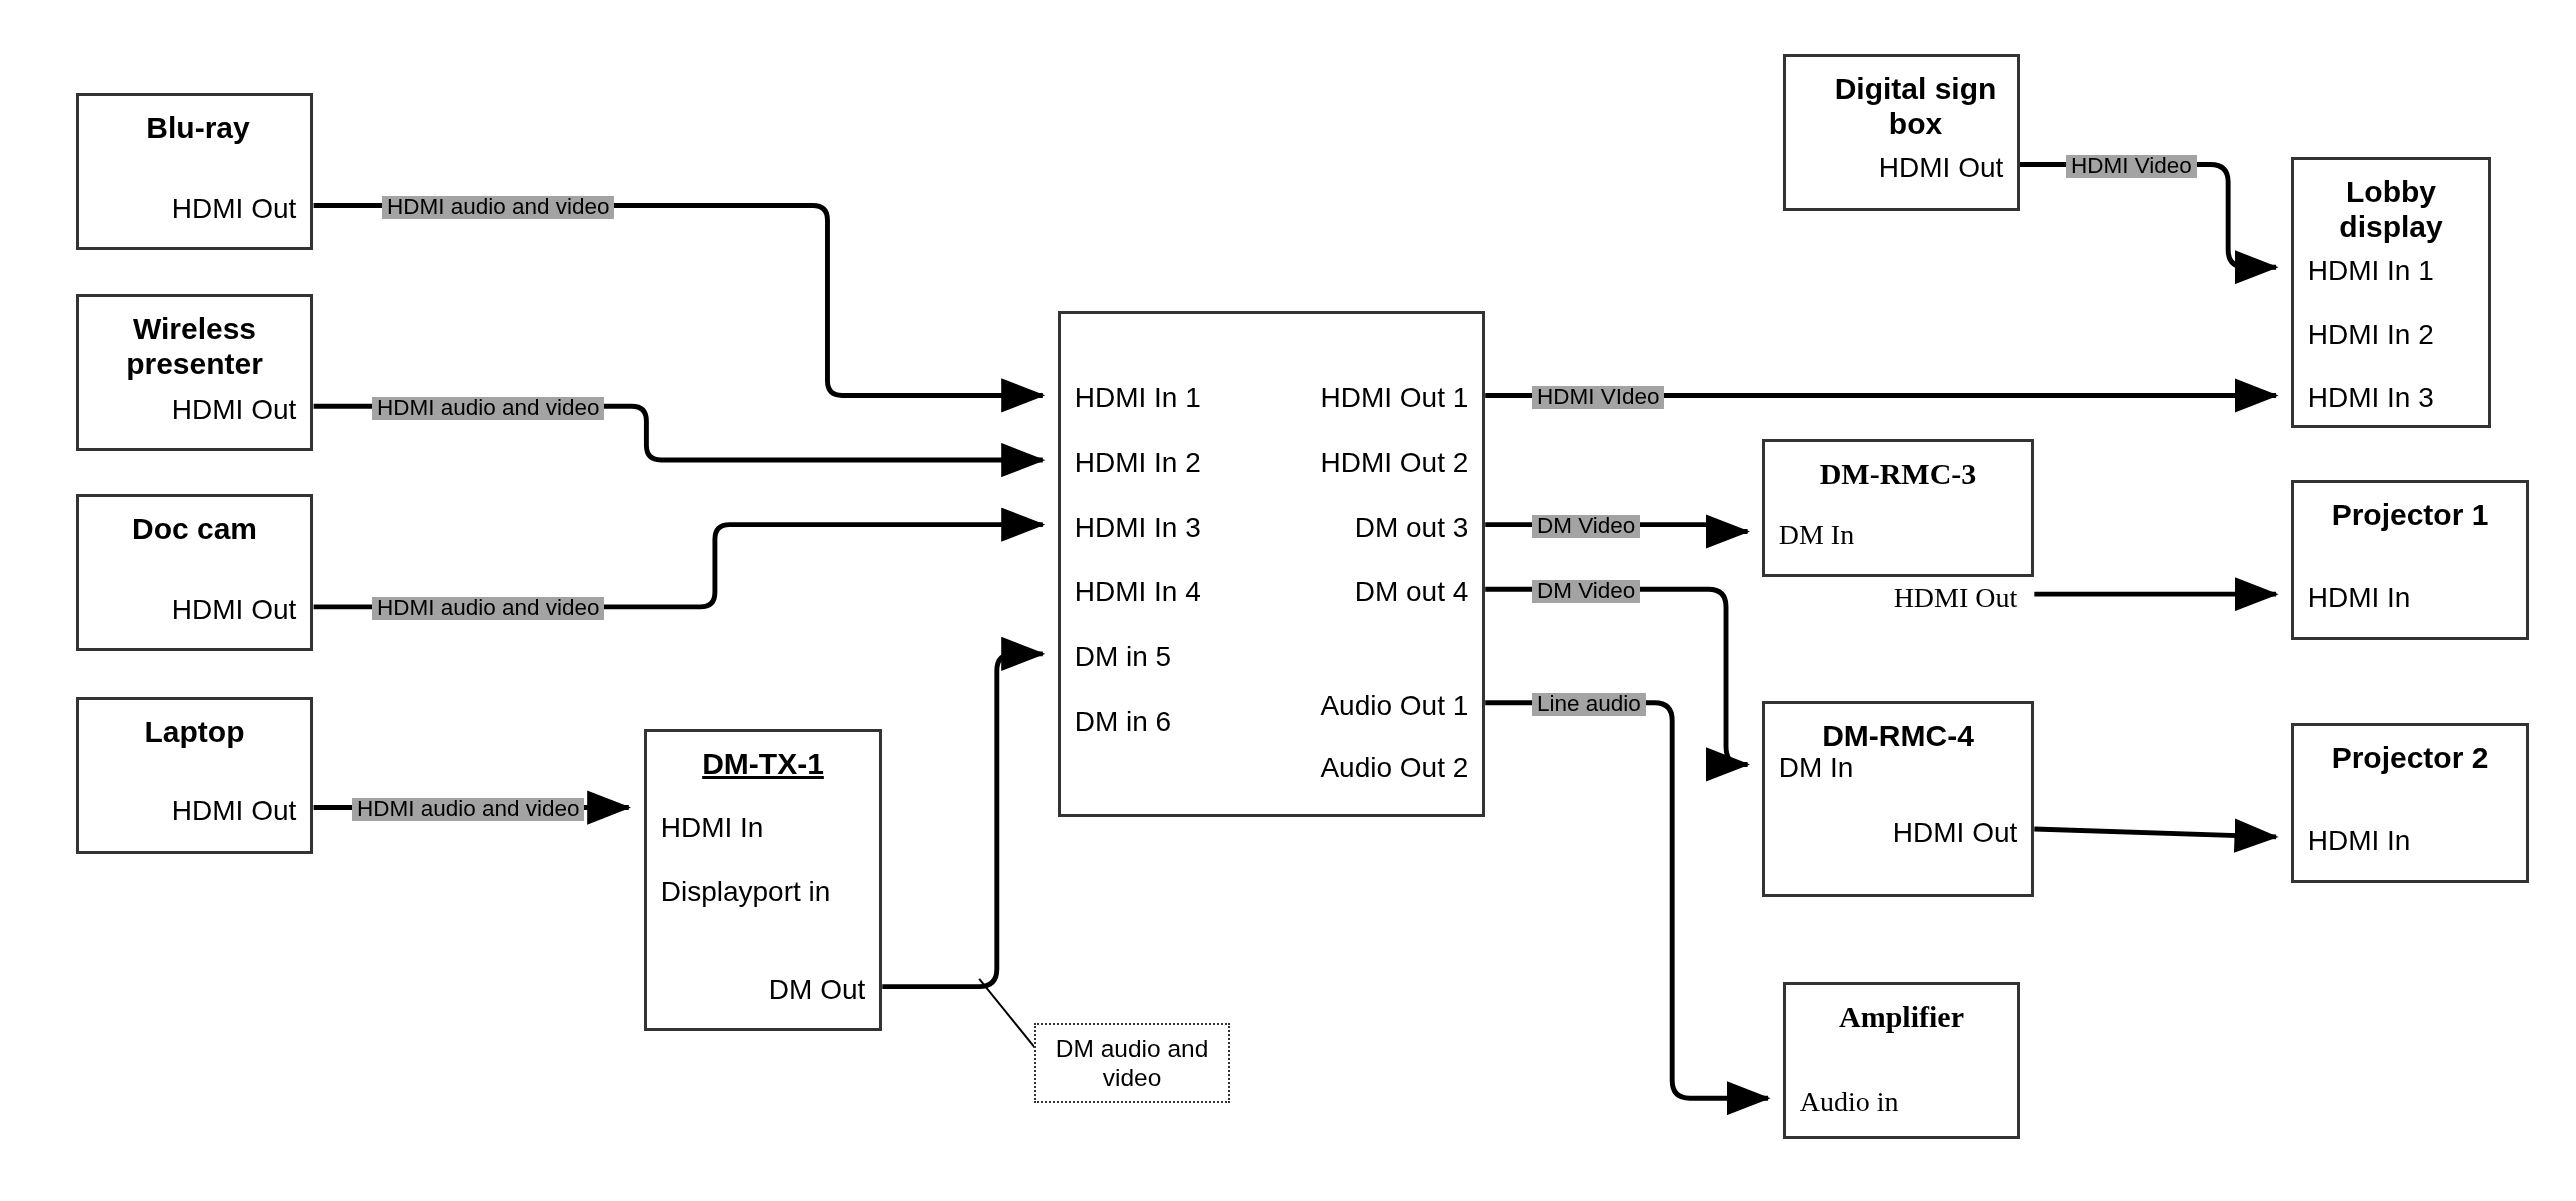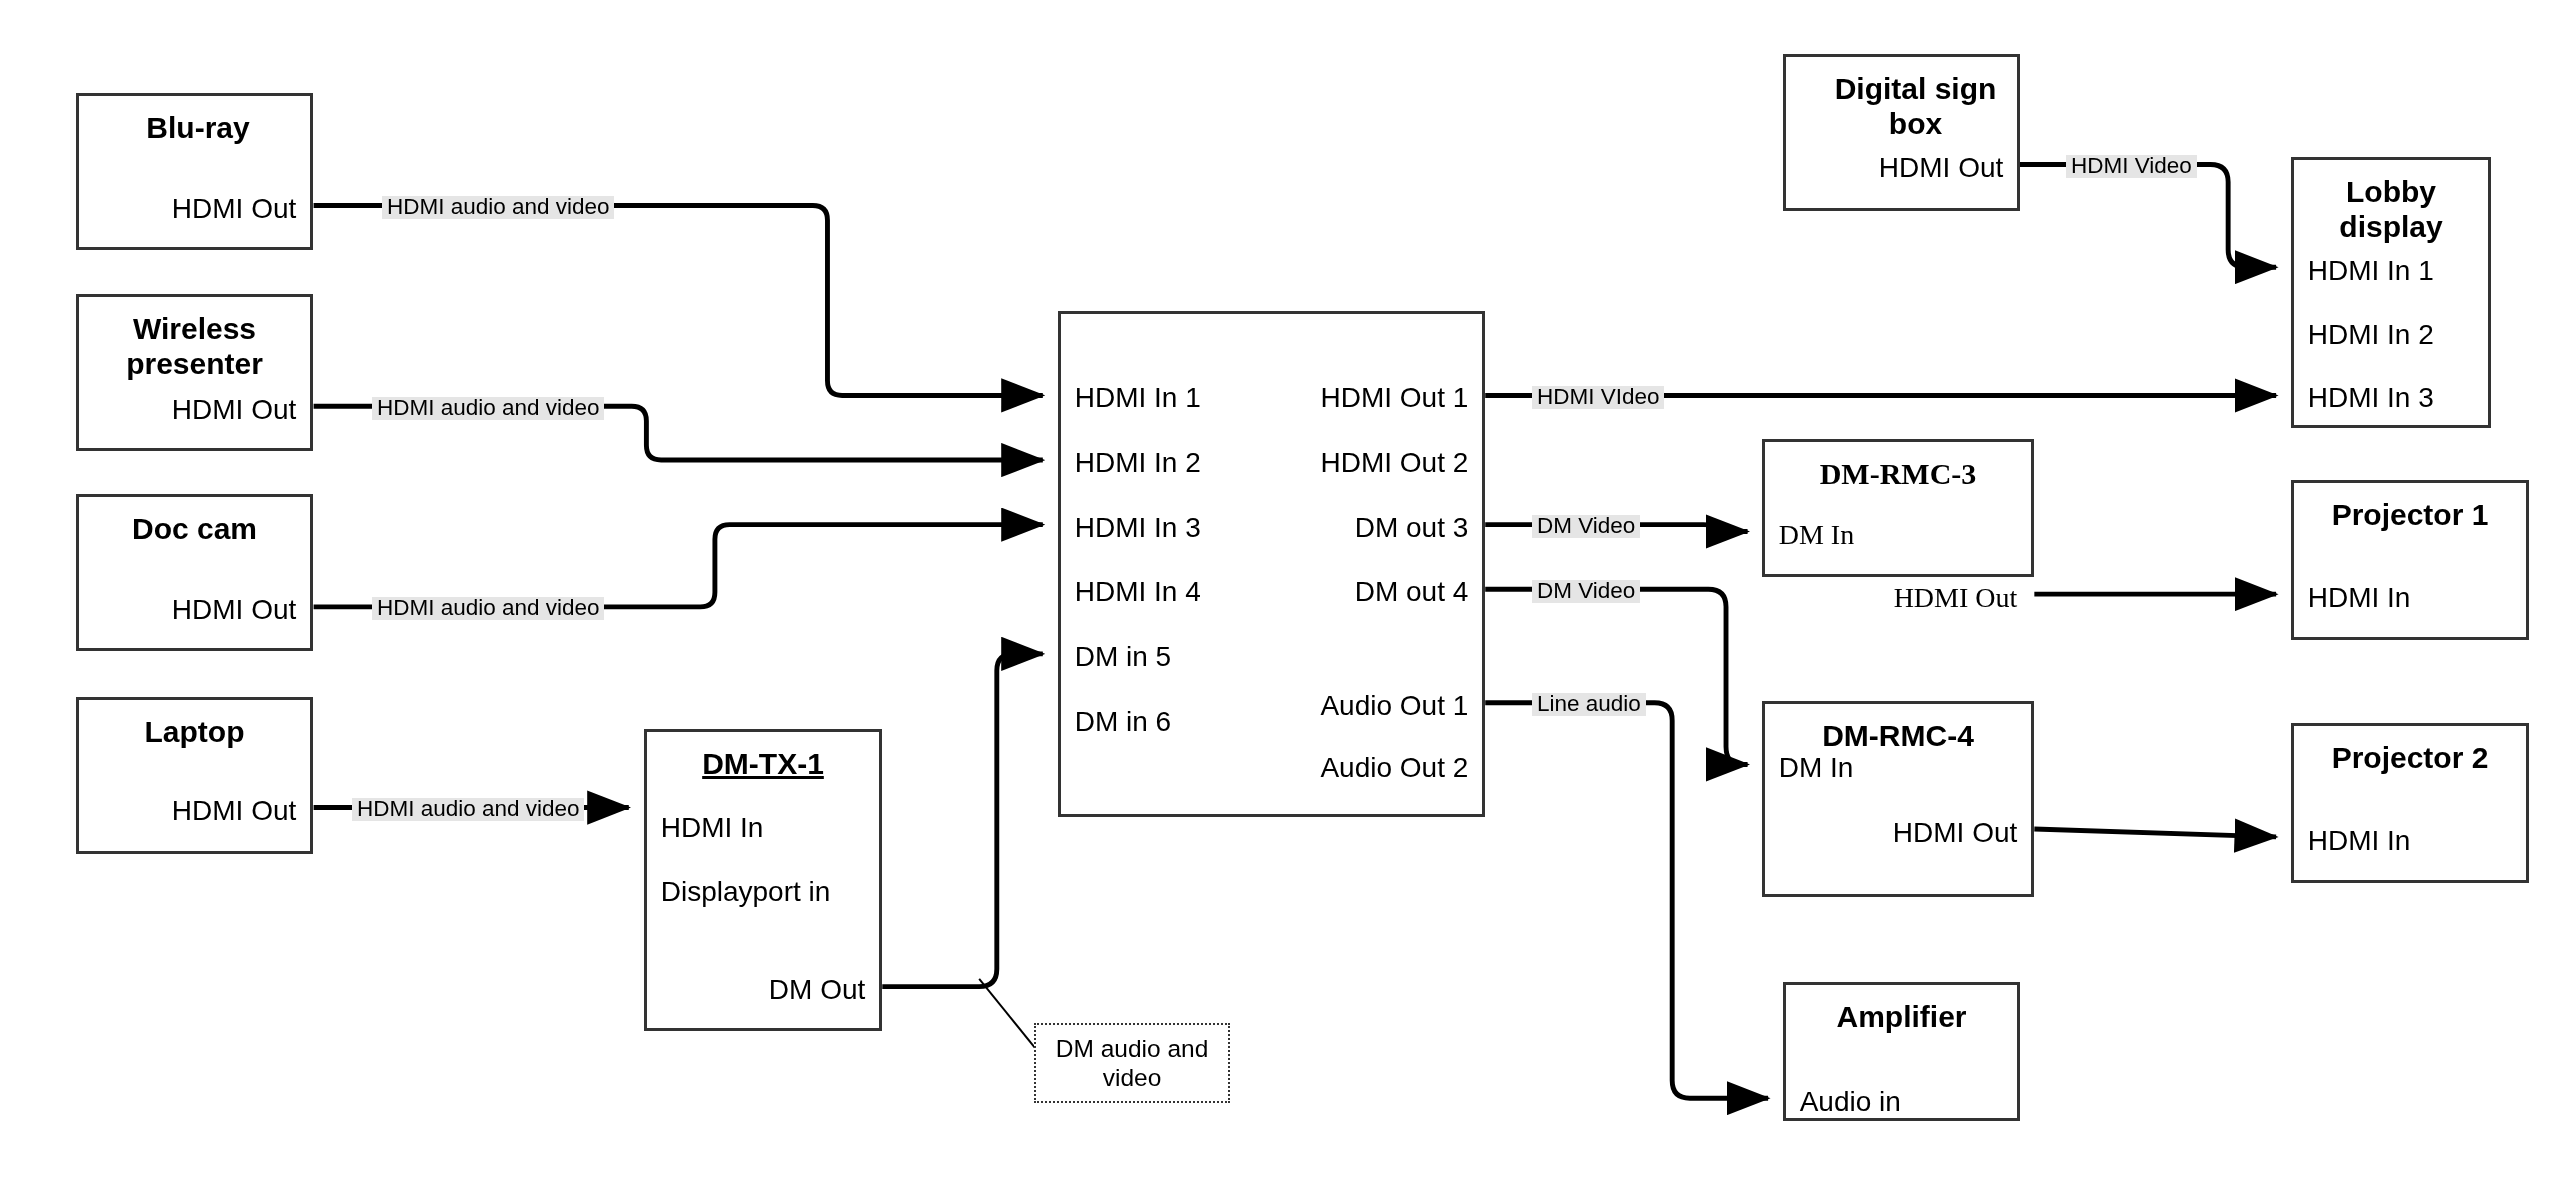--- a/index.html
+++ b/index.html
@@ -44,21 +44,21 @@
     white-space: nowrap;
     line-height: 1;
   }
   .port.left  { text-align: left; }
   .port.right { text-align: right; }
   .wire-label {
     position: absolute;
     font-size: 22.5px;
     color: #000000;
     white-space: nowrap;
-    background: #e5e5e5;
+    background: #a3a3a3;
     padding: 0 4.9px;
     line-height: 1;
   }
   .callout {
     position: absolute;
     box-sizing: border-box;
     border: 2.9px dotted #333333;
     background: #ffffff;
     font-size: 24.5px;
     color: #000000;
@@ -157,21 +157,21 @@
         <div class="port right" style="top: 115px; right: 13.7px; left: auto;">HDMI Out</div>
       </div>
       <div class="node" style="left: 2291px; top: 480px; width: 238px; height: 160px;">
         <div class="node-title" style="top: 13.7px;">Projector 1</div>
         <div class="port left" style="top: 101px; left: 13.7px; right: auto;">HDMI In</div>
       </div>
       <div class="node" style="left: 2291px; top: 723px; width: 238px; height: 160px;">
         <div class="node-title" style="top: 13.7px;">Projector 2</div>
         <div class="port left" style="top: 101px; left: 13.7px; right: auto;">HDMI In</div>
       </div>
-      <div class="node" style="left: 1783px; top: 982px; width: 237px; height: 139px;">
+      <div class="node" style="left: 1783px; top: 982px; width: 237px; height: 157px; font-family: Liberation Serif, serif;">
         <div class="node-title" style="top: 13.7px;">Amplifier</div>
         <div class="port left" style="top: 103px; left: 13.7px; right: auto;">Audio in</div>
       </div>
     </div>
   <div id="label-layer">
       <div class="wire-label" style="left: 382px; top: 196px;">HDMI audio and video</div>
       <div class="wire-label" style="left: 372px; top: 397px;">HDMI audio and video</div>
       <div class="wire-label" style="left: 372px; top: 597px;">HDMI audio and video</div>
       <div class="wire-label" style="left: 352px; top: 798px;">HDMI audio and video</div>
       <div class="wire-label" style="left: 1532px; top: 386px;">HDMI VIdeo</div>

